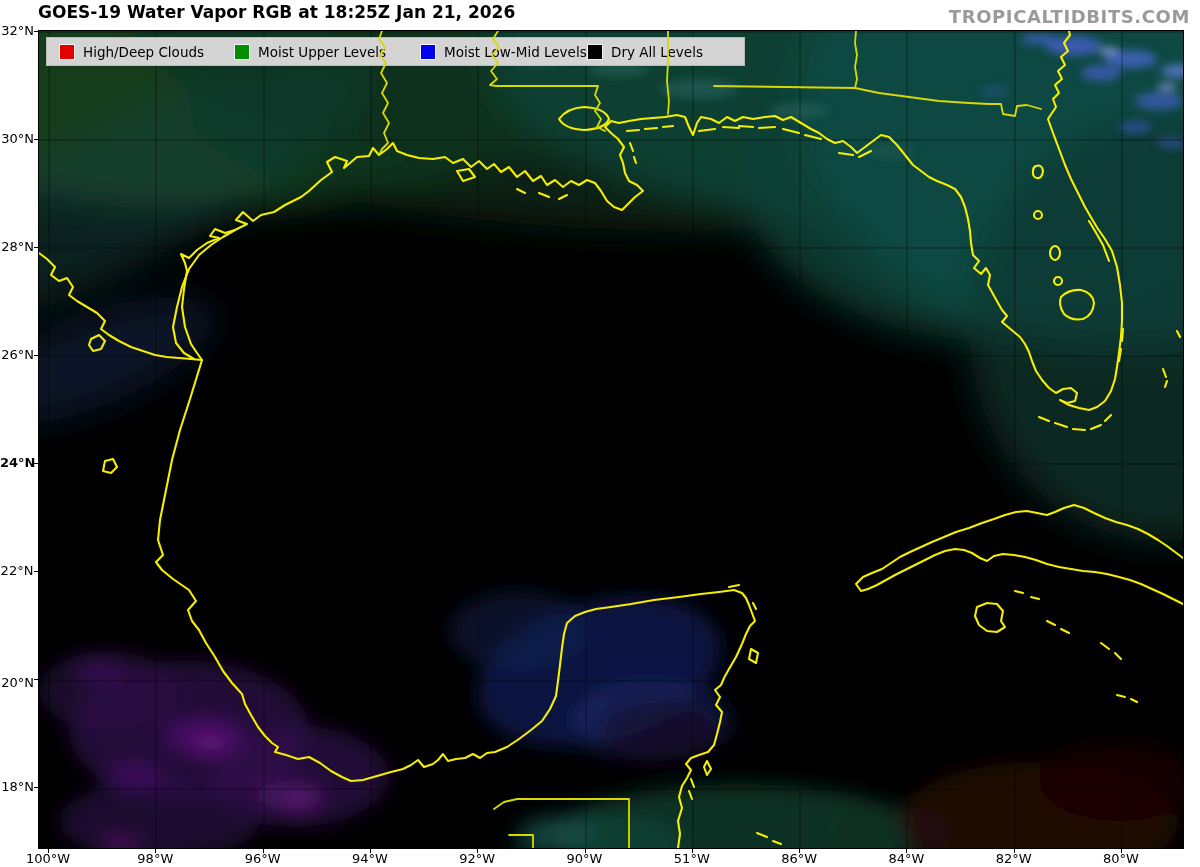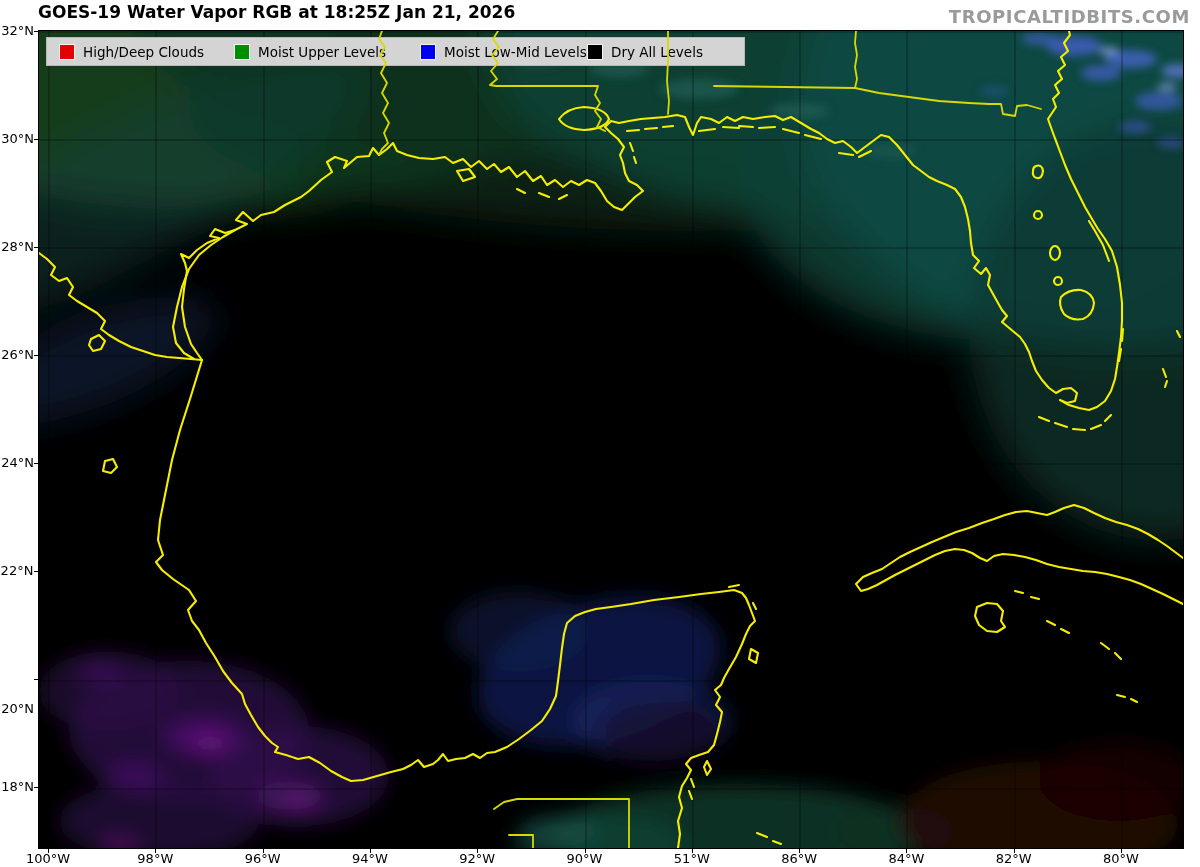--- a/index.html
+++ b/index.html
@@ -237,25 +237,25 @@
 
   <div id="axes">
       <div class="lat-label" style="left: 0px; top: 24px;">32°N</div>
       <div class="tick-y" style="left: 34px; top: 31px;"></div>
       <div class="lat-label" style="left: 0px; top: 132px;">30°N</div>
       <div class="tick-y" style="left: 34px; top: 139px;"></div>
       <div class="lat-label" style="left: 0px; top: 240px;">28°N</div>
       <div class="tick-y" style="left: 34px; top: 247px;"></div>
       <div class="lat-label" style="left: 0px; top: 348px;">26°N</div>
       <div class="tick-y" style="left: 34px; top: 355px;"></div>
-      <div class="lat-label" style="left: 0px; top: 456px;">24°N</div>
+      <div class="lat-label" style="left: 0px; top: 456px; font-weight: bold;">24°N</div>
       <div class="tick-y" style="left: 34px; top: 463px;"></div>
       <div class="lat-label" style="left: 0px; top: 564px; text-align: center;">22°N</div>
       <div class="tick-y" style="left: 34px; top: 571px;"></div>
-      <div class="lat-label" style="left: 0px; top: 702px;">20°N</div>
+      <div class="lat-label" style="left: 0px; top: 676px;">20°N</div>
       <div class="tick-y" style="left: 34px; top: 679px;"></div>
       <div class="lat-label" style="left: 0px; top: 780px;">18°N</div>
       <div class="tick-y" style="left: 34px; top: 787px;"></div>
       <div class="lon-label" style="left: 18px; top: 852px;">100°W</div>
       <div class="tick-x" style="left: 48px; top: 848px;"></div>
       <div class="lon-label" style="left: 125.3px; top: 852px;">98°W</div>
       <div class="tick-x" style="left: 155.3px; top: 848px;"></div>
       <div class="lon-label" style="left: 232.6px; top: 852px;">96°W</div>
       <div class="tick-x" style="left: 262.6px; top: 848px;"></div>
       <div class="lon-label" style="left: 339.9px; top: 852px;">94°W</div>

